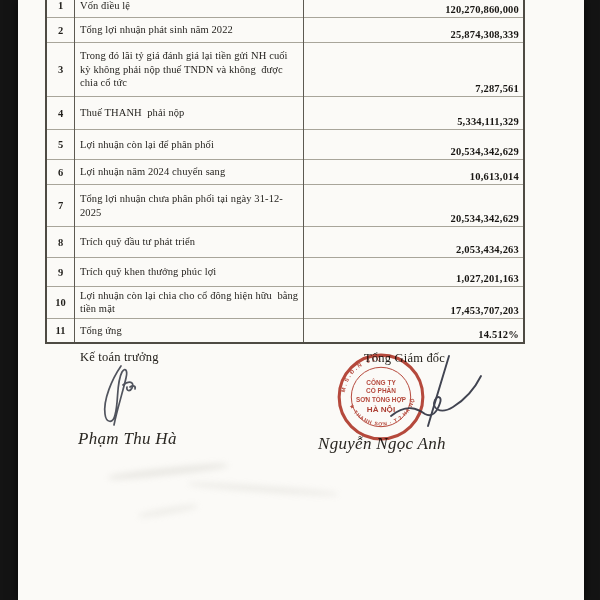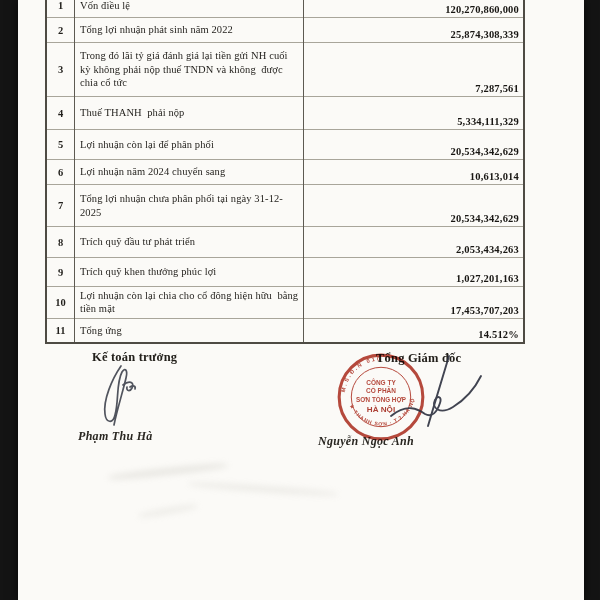--- a/index.html
+++ b/index.html
@@ -41,28 +41,27 @@
     width:215px;text-align:right;vertical-align:bottom;
     font-weight:bold;font-size:10.5px;letter-spacing:.2px;
     padding:0 4px 2px 0;color:#181613;
   }
   tr.r1{height:24px;} tr.r2{height:25px;} tr.r3{height:54px;}
   tr.r4{height:33px;} tr.r5{height:30px;} tr.r6{height:25px;}
   tr.r7{height:42px;} tr.r8{height:31px;} tr.r9{height:29px;}
   tr.r10{height:28px;margin-left:32px;} tr.r11{height:25px;}
   
   .sig-title{
-    position:absolute;font-weight:bold;font-size:12.5px;color:#23201b;
+    position:absolute;font-weight:normal;font-size:12.5px;color:#23201b;
     letter-spacing:.2px;
-    margin-left:12px;
   }
   .sig-title.left{left:62px;top:350px;}
   .sig-title.right{left:346px;top:351px;}
   .sig-name{
-    position:absolute;font-weight:bold;font-style:italic;font-size:12px;
+    position:absolute;font-weight:normal;font-style:italic;font-size:17px;
     color:#2a2722;letter-spacing:.3px;
   }
   .sig-name.left{left:60px;top:429px;}
   .sig-name.right{left:300px;top:434px;}
   .sig-stroke{position:absolute;}
   .sig-stroke.left{left:72px;top:363px;}
   .sig-stroke.right{left:355px;top:350px;z-index:4;}
   
   .stamp{
     position:absolute;left:318px;top:352px;width:90px;height:90px;

